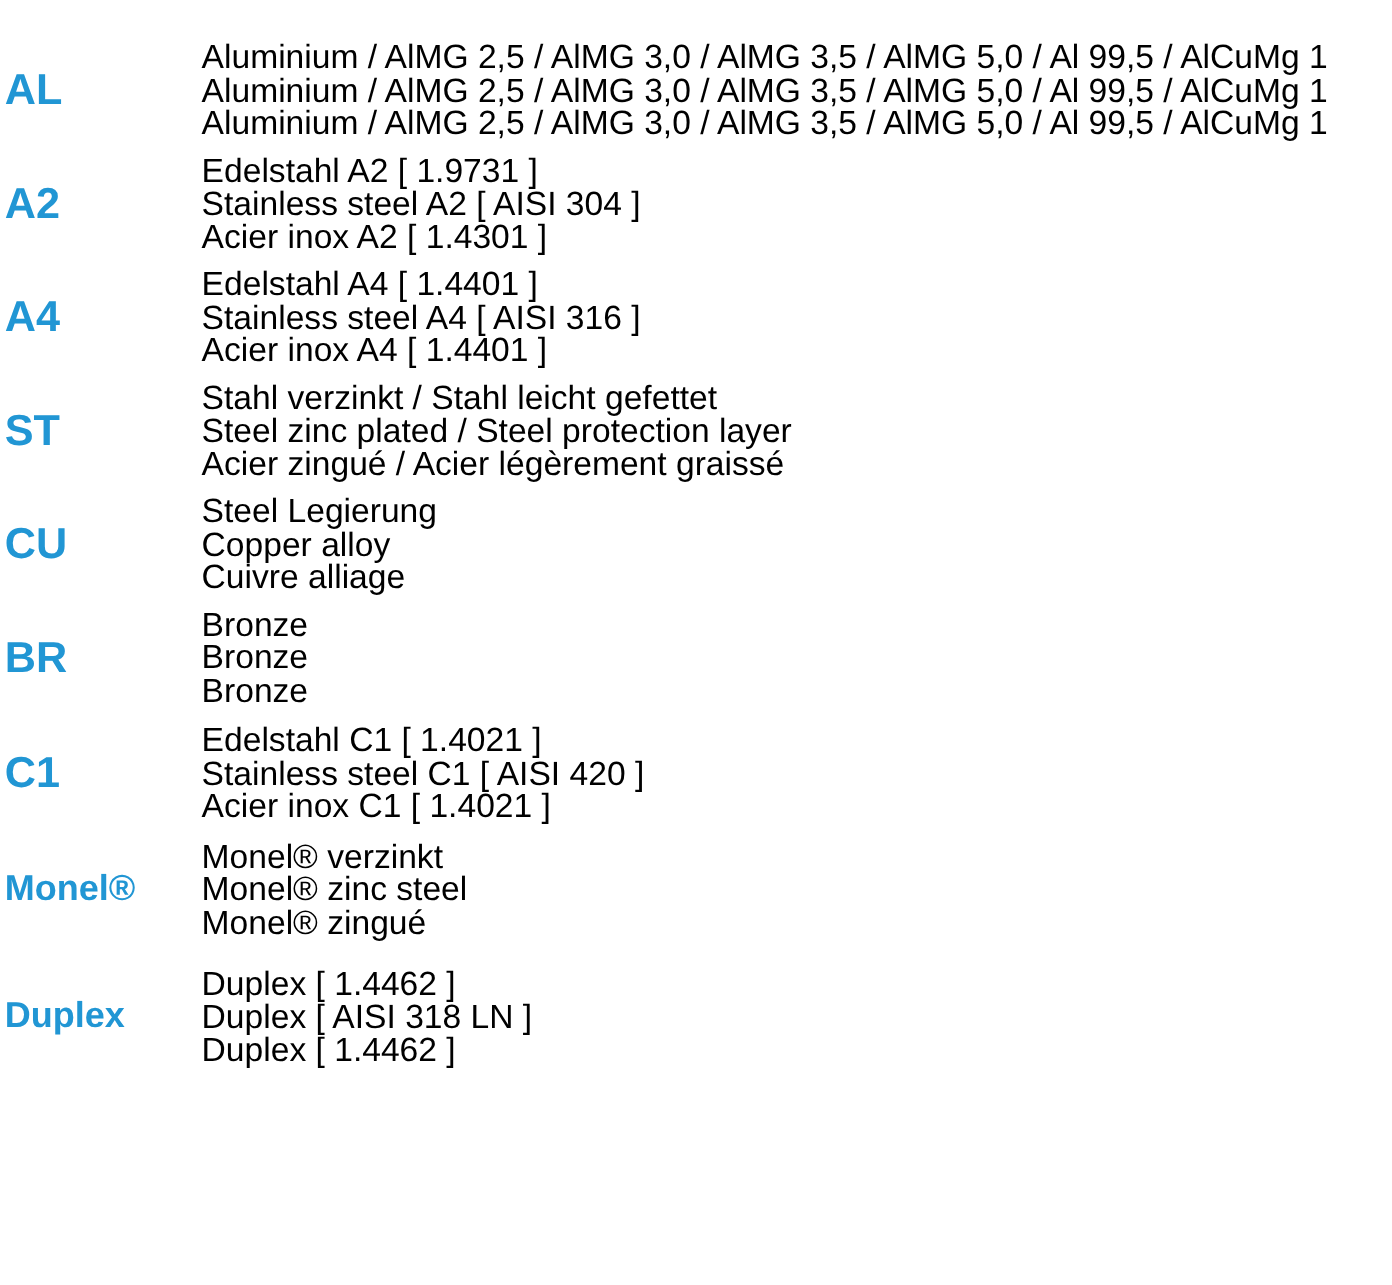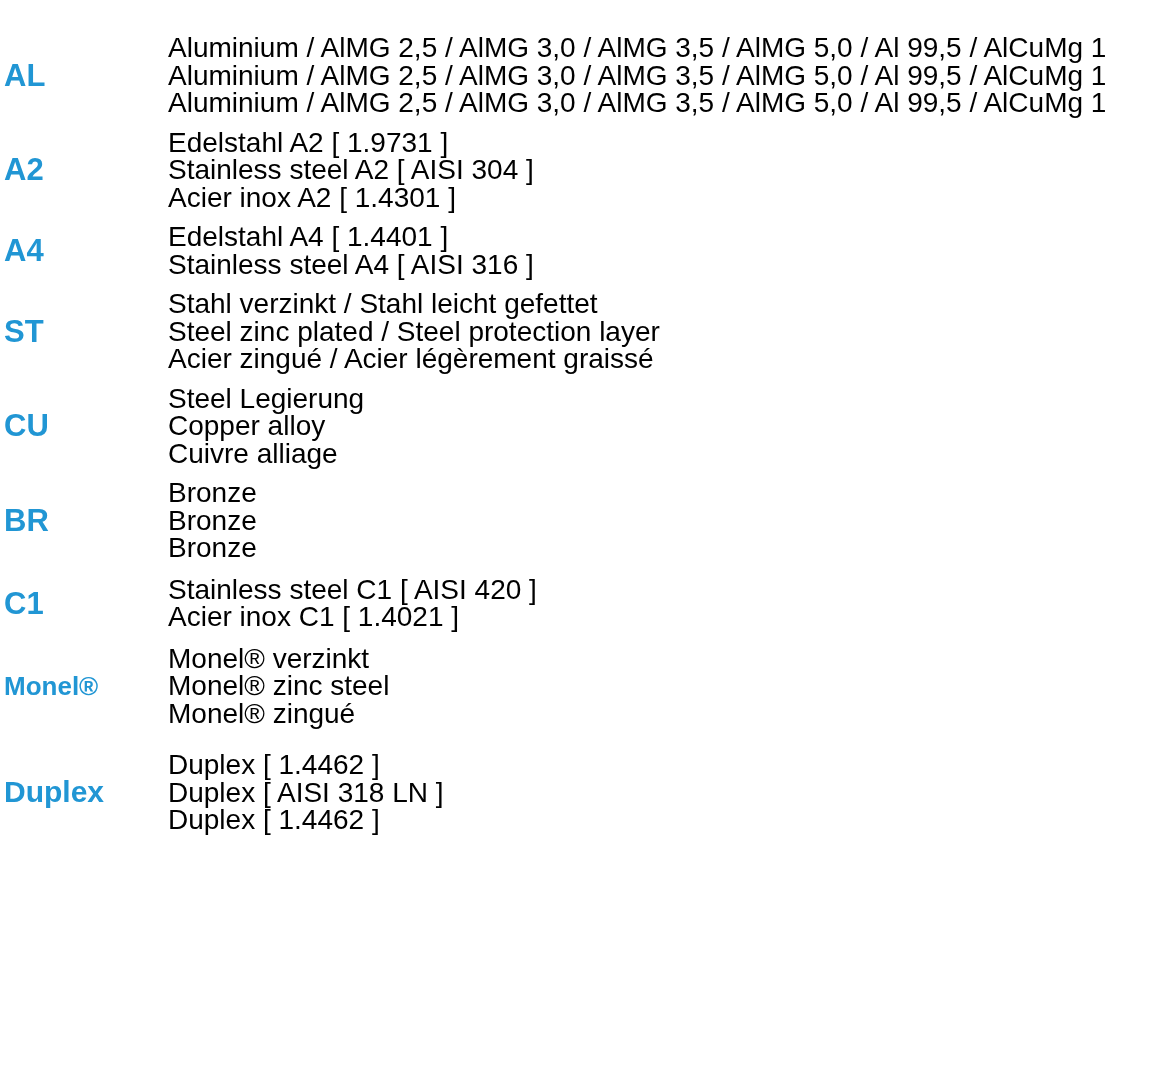--- a/index.html
+++ b/index.html
@@ -24,21 +24,21 @@
   .row {
     display: flex;
     align-items: center;
     width: 100%;
   }
   .code-cell {
     width: 168px;
     flex: 0 0 168px;
     box-sizing: border-box;
     padding-left: 4px;
-    font-size: 31px;
+    font-size: 36px;
     font-weight: bold;
     color: #2196d4;
     line-height: 1.0;
     white-space: nowrap;
   }
   .desc-cell {
     flex: 1 1 auto;
     box-sizing: border-box;
     font-size: 28px;
     line-height: 27.5px;
@@ -51,21 +51,21 @@
   
   .row-al   { margin-bottom: 12px; }
   .row-a2   { margin-bottom: 12px; }
   .row-a4   { margin-bottom: 12px; }
   .row-st   { margin-bottom: 12px; }
   .row-cu   { margin-bottom: 12px; }
   .row-br   { margin-bottom: 14px; }
   .row-c1   { margin-bottom: 14px; }
   .row-monel{ margin-bottom: 24px; }
   .row-duplex { margin-bottom: 0; }
-  .code-monel { font-size: 26px; }
+  .code-monel { font-size: 30px; }
   .code-duplex { font-size: 30px; }
 </style>
 </head>
 <body>
 
 <div class="sheet">
 
   <div class="row row-al">
     <div class="code-cell">AL</div>
     <div class="desc-cell">
@@ -82,20 +82,21 @@
       <span class="desc-line">Stainless steel A2 [ AISI 304 ]</span>
       <span class="desc-line">Acier inox A2  [ 1.4301 ]</span>
     </div>
   </div>
 
   <div class="row row-a4">
     <div class="code-cell">A4</div>
     <div class="desc-cell">
       <span class="desc-line">Edelstahl A4 [ 1.4401 ]</span>
       <span class="desc-line">Stainless steel A4 [ AISI 316 ]</span>
+      <span class="desc-line">Acier inox A4 [ 1.4401 ]</span>
     </div>
   </div>
 
   <div class="row row-st">
     <div class="code-cell">ST</div>
     <div class="desc-cell">
       <span class="desc-line">Stahl verzinkt / Stahl leicht gefettet</span>
       <span class="desc-line">Steel zinc plated / Steel protection layer</span>
       <span class="desc-line">Acier zingué / Acier légèrement graissé</span>
     </div>
@@ -115,20 +116,21 @@
     <div class="desc-cell">
       <span class="desc-line">Bronze</span>
       <span class="desc-line">Bronze</span>
       <span class="desc-line">Bronze</span>
     </div>
   </div>
 
   <div class="row row-c1">
     <div class="code-cell">C1</div>
     <div class="desc-cell">
+      <span class="desc-line">Edelstahl C1 [ 1.4021 ]</span>
       <span class="desc-line">Stainless steel C1 [ AISI 420 ]</span>
       <span class="desc-line">Acier inox C1 [ 1.4021 ]</span>
     </div>
   </div>
 
   <div class="row row-monel">
     <div class="code-cell code-monel">Monel®</div>
     <div class="desc-cell">
       <span class="desc-line">Monel® verzinkt</span>
       <span class="desc-line">Monel® zinc steel</span>

